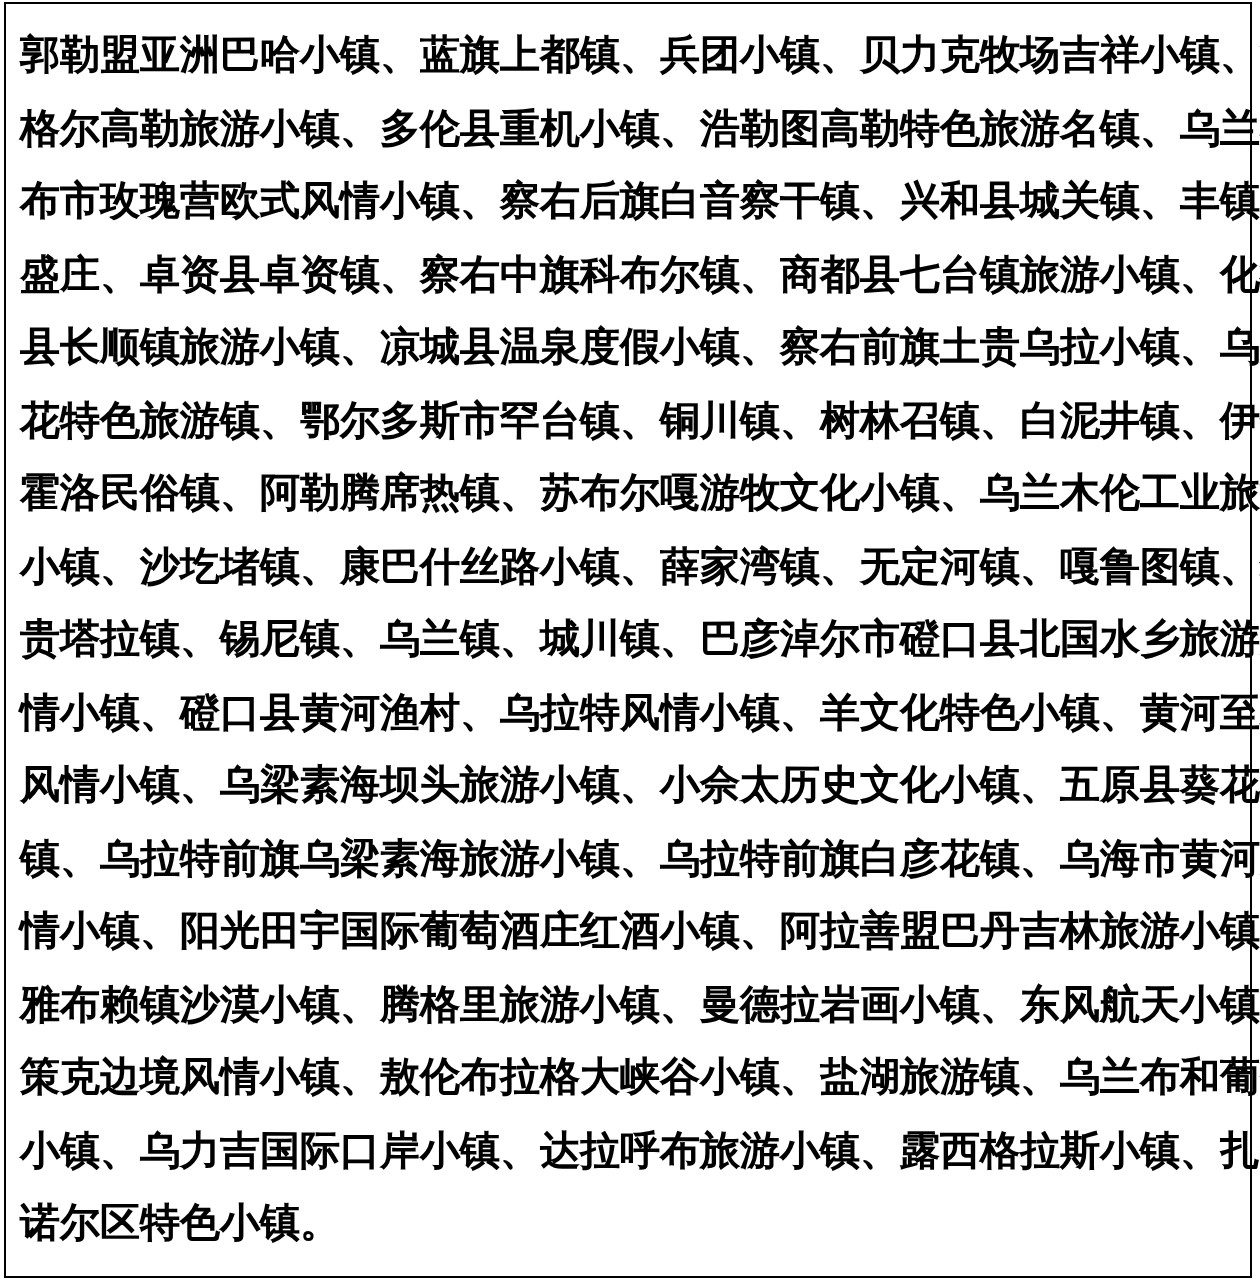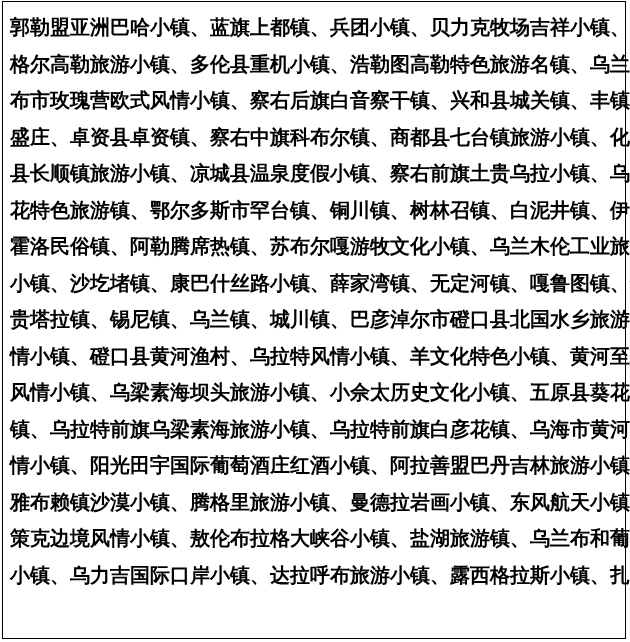--- a/index.html
+++ b/index.html
@@ -64,15 +64,16 @@
         <div class="text-line">霍洛民俗镇、阿勒腾席热镇、苏布尔嘎游牧文化小镇、乌兰木伦工业旅游</div>
         <div class="text-line">小镇、沙圪堵镇、康巴什丝路小镇、薛家湾镇、无定河镇、嘎鲁图镇、独</div>
         <div class="text-line">贵塔拉镇、锡尼镇、乌兰镇、城川镇、巴彦淖尔市磴口县北国水乡旅游风</div>
         <div class="text-line">情小镇、磴口县黄河渔村、乌拉特风情小镇、羊文化特色小镇、黄河至北</div>
         <div class="text-line">风情小镇、乌梁素海坝头旅游小镇、小佘太历史文化小镇、五原县葵花小</div>
         <div class="text-line">镇、乌拉特前旗乌梁素海旅游小镇、乌拉特前旗白彦花镇、乌海市黄河风</div>
         <div class="text-line">情小镇、阳光田宇国际葡萄酒庄红酒小镇、阿拉善盟巴丹吉林旅游小镇、</div>
         <div class="text-line">雅布赖镇沙漠小镇、腾格里旅游小镇、曼德拉岩画小镇、东风航天小镇、</div>
         <div class="text-line">策克边境风情小镇、敖伦布拉格大峡谷小镇、盐湖旅游镇、乌兰布和葡萄</div>
         <div class="text-line">小镇、乌力吉国际口岸小镇、达拉呼布旅游小镇、露西格拉斯小镇、扎赉</div>
+        <div class="text-line last-line">诺尔区特色小镇。</div>
       </div>
   </div>
 </div>
 
 </body></html>

